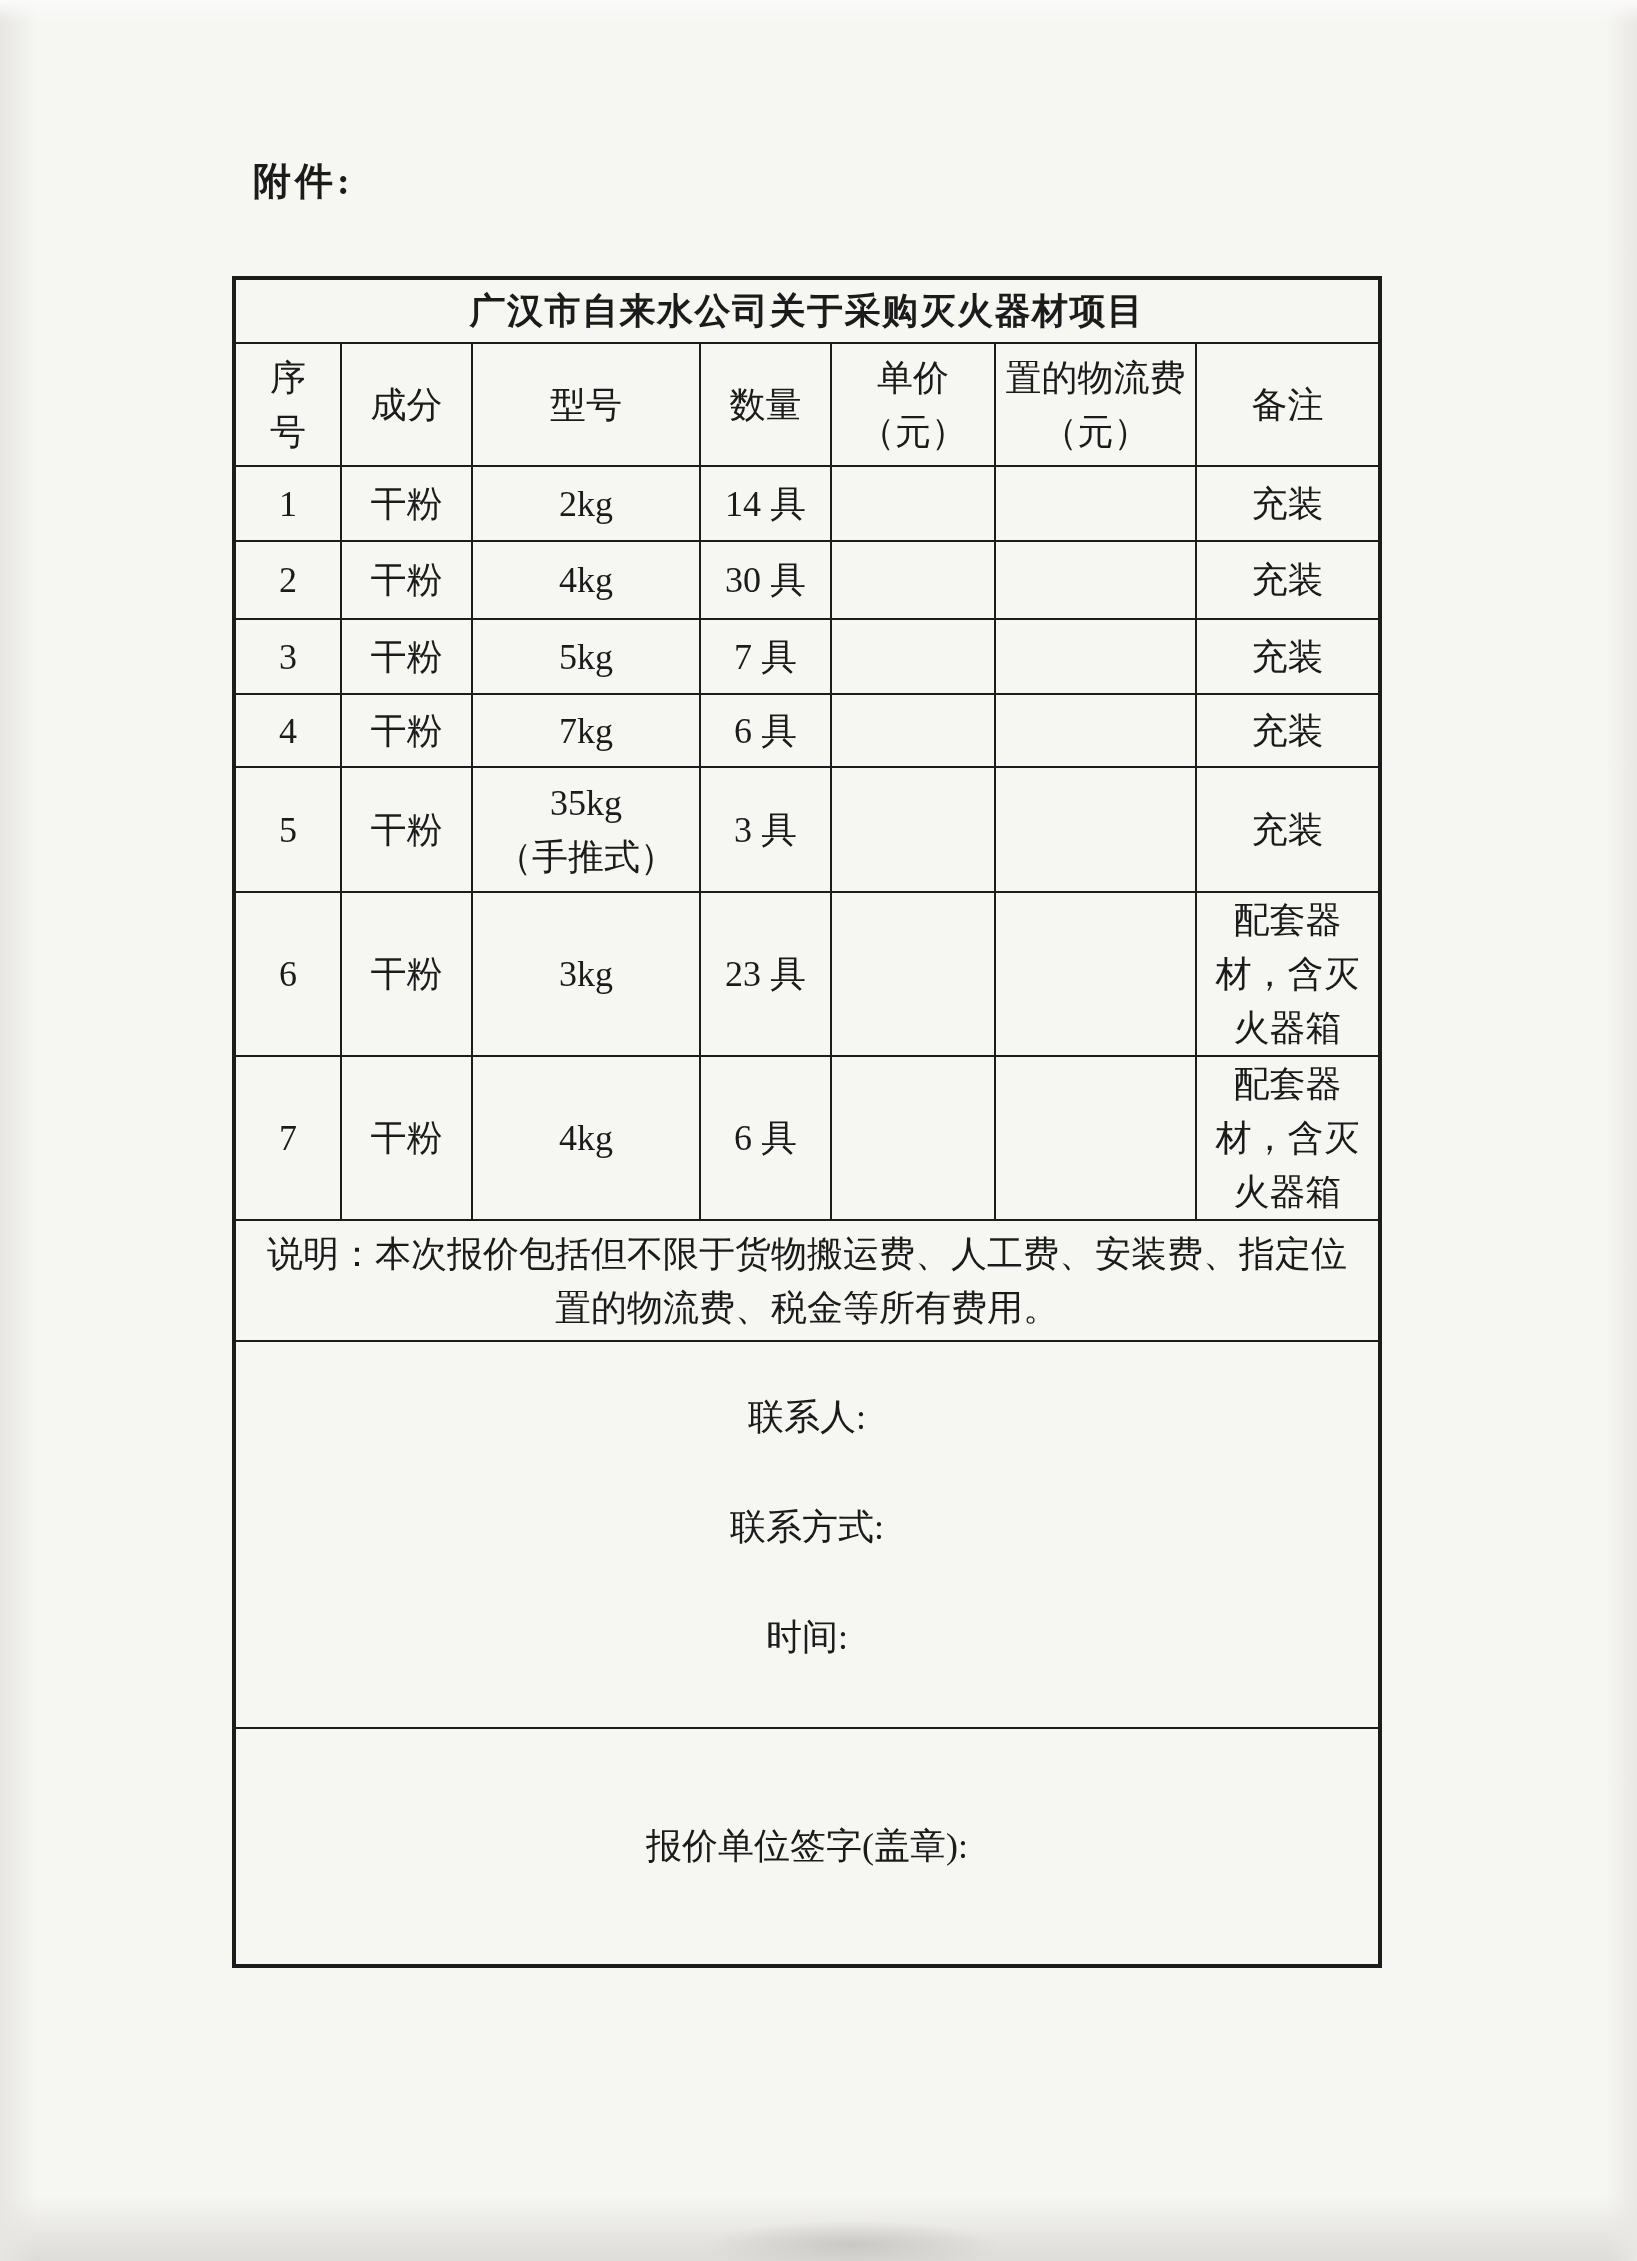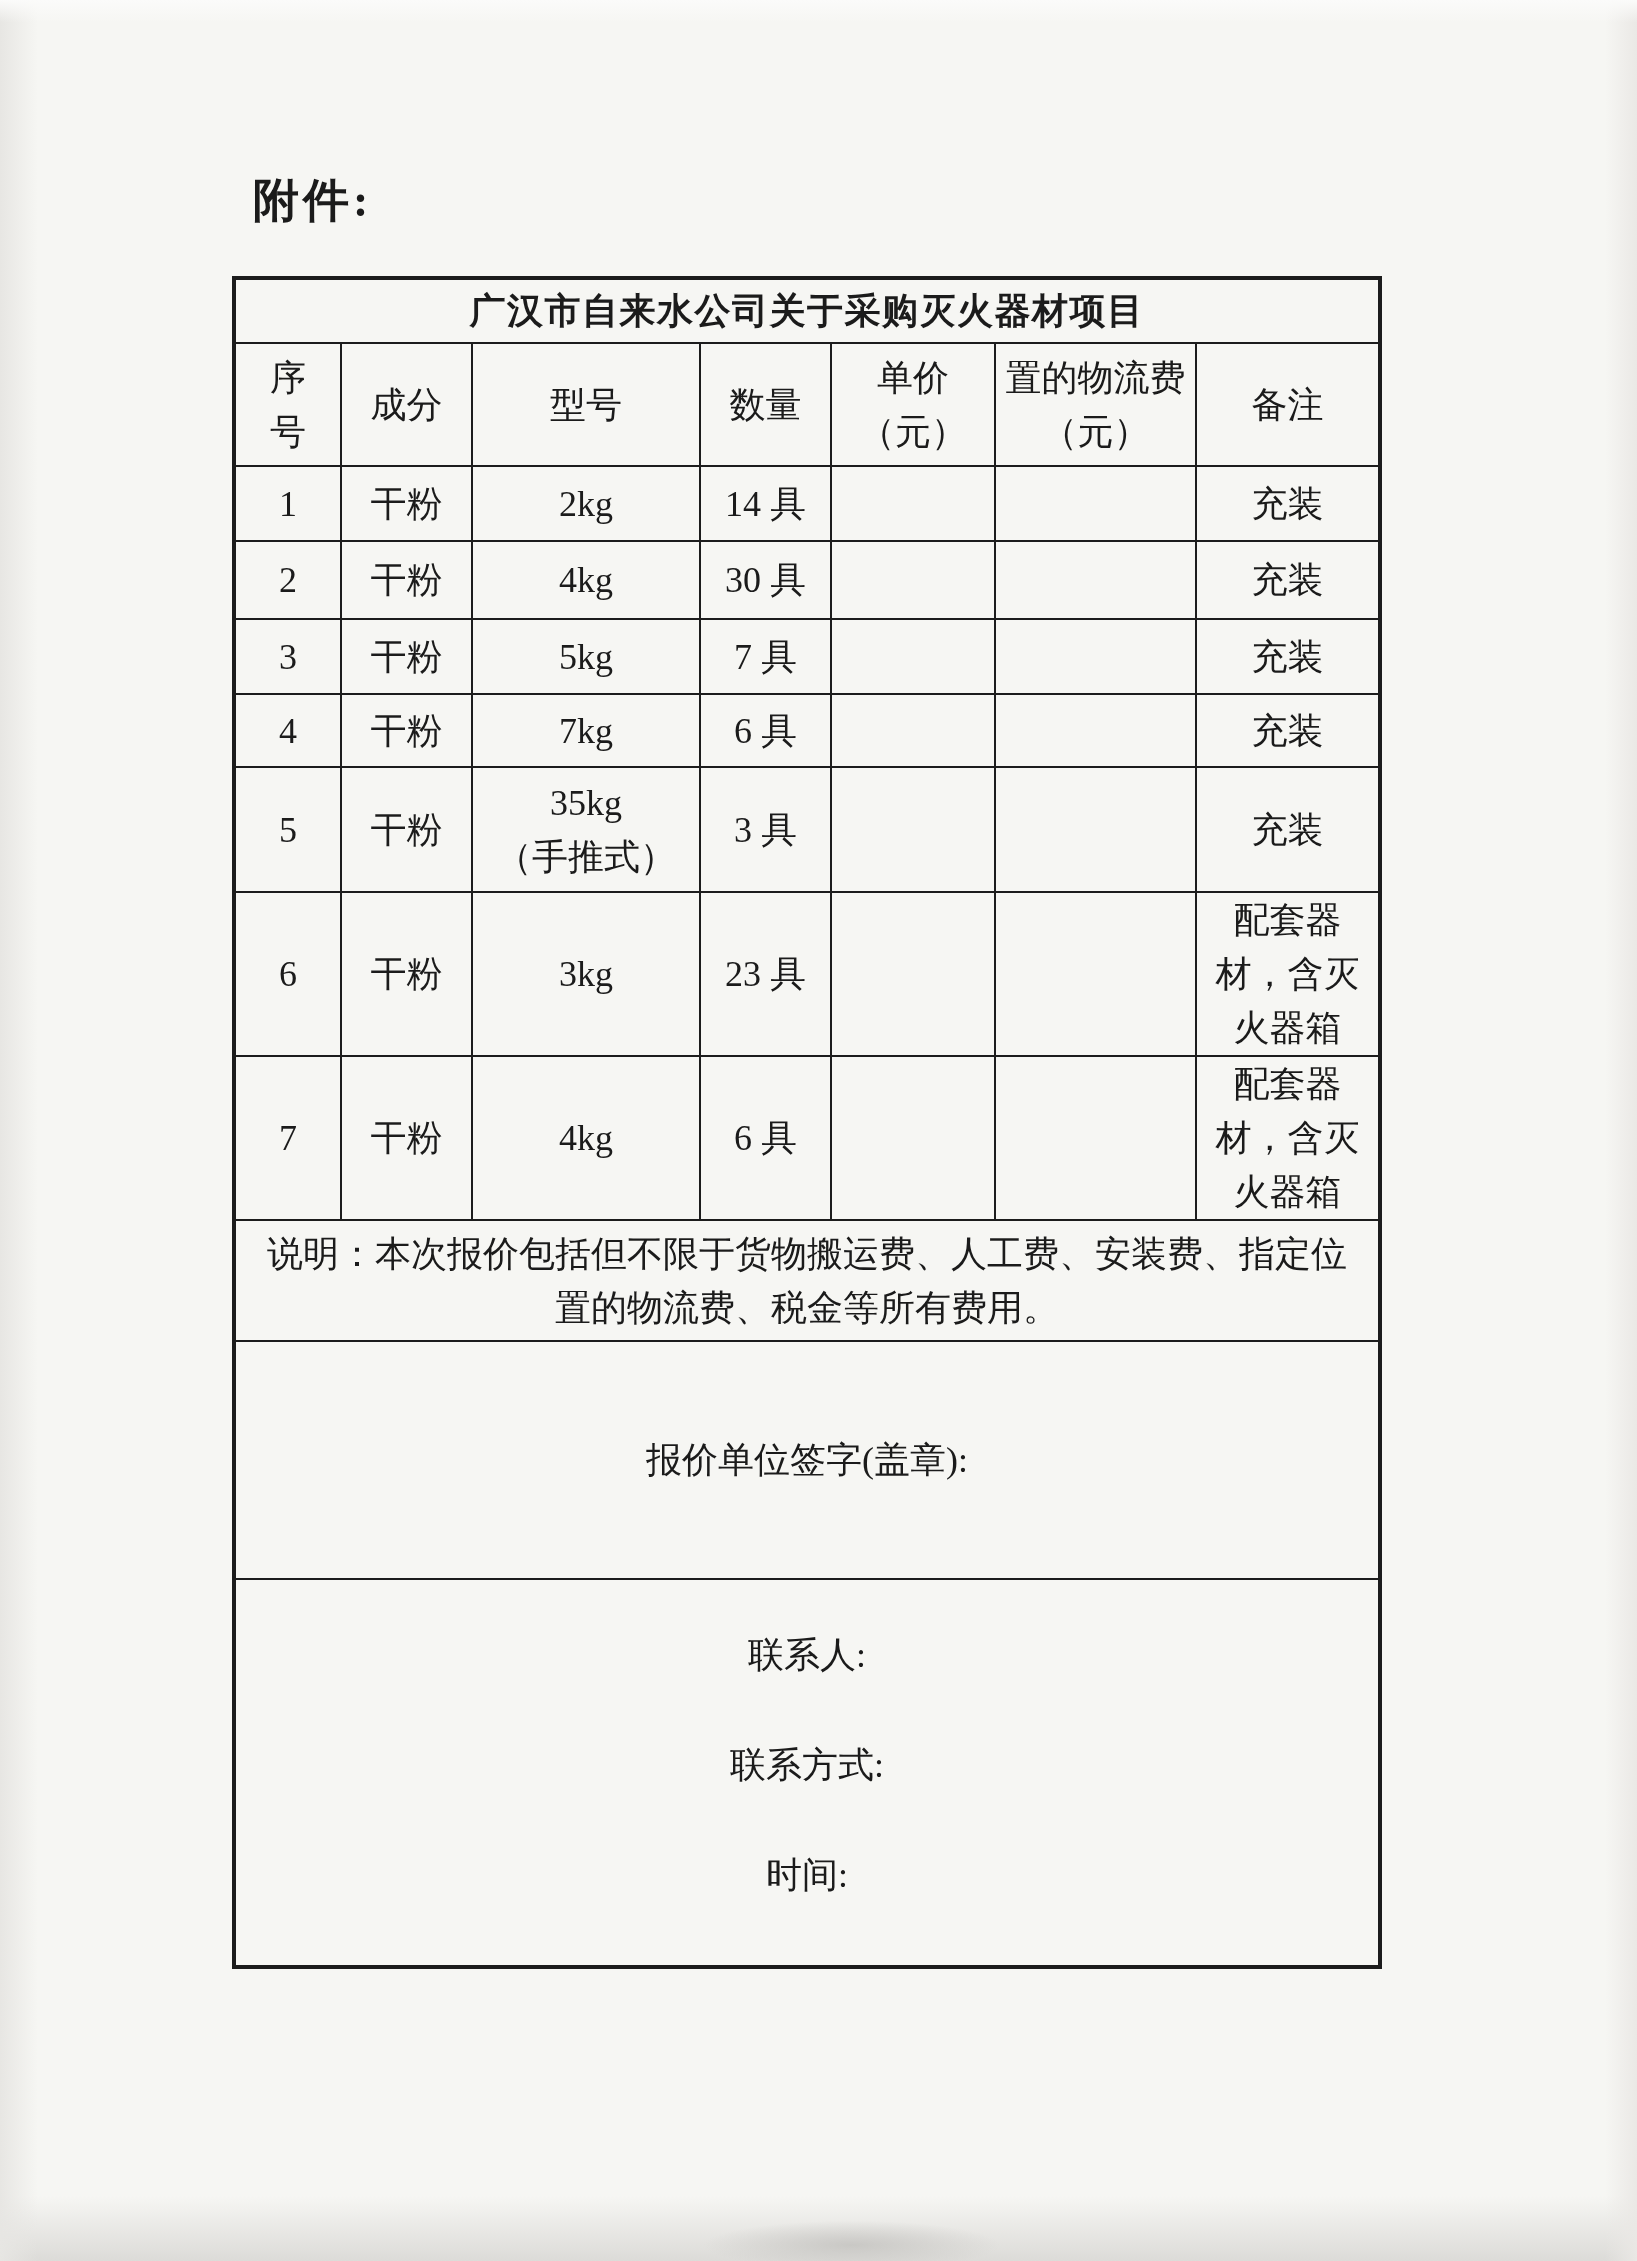--- a/index.html
+++ b/index.html
@@ -11,22 +11,22 @@
     font-family:"Liberation Serif","DejaVu Serif",serif;
     background:
       linear-gradient(180deg,#fbfbfa 0px,rgba(246,246,243,0) 22.6px),
       linear-gradient(90deg,#e7e6e3 0px,rgba(246,246,243,0) 38px),
       linear-gradient(270deg,#eae8e5 0px,rgba(246,246,243,0) 33px),
       radial-gradient(ellipse 211px 35px at 52% 99.3%,#c9c8c5,rgba(246,246,243,0) 70%),
       linear-gradient(0deg,#dcdbd8 0px,rgba(246,246,243,0) 65px),
       #f6f6f3;
   }
   .attachment{
-    position:absolute;left:253px;top:170px;
-    font-size:46px;font-weight:bold;letter-spacing:4px;
+    position:absolute;left:253px;top:156px;
+    font-size:38px;font-weight:bold;letter-spacing:4px;
     white-space:pre-line;
   }
   table.quote{
     position:absolute;left:232px;top:276px;
     width:1146px;
     border-collapse:collapse;table-layout:fixed;
     border:4px solid #1c1c1c;
   }
   table.quote td{
     border:2.5px solid #1c1c1c;
@@ -168,28 +168,28 @@
 材，含灭
 火器箱</td>
     </tr>
 
 
     <tr style="height:121px">
       <td class="statement-cell" colspan="7">说明：本次报价包括但不限于货物搬运费、人工费、安装费、指定位
 置的物流费、税金等所有费用。</td>
     </tr>
 
-    <tr style="height:238px">
-      <td class="signature-cell" colspan="7">报价单位签字(盖章):</td>
-    </tr>
-
     <tr style="height:280px">
       <td class="contact-cell" colspan="7">
         <div class="contact-line">联系人:</div>
         <div class="contact-line">联系方式:</div>
         <div class="contact-line">时间:</div>
       </td>
+    </tr>
+
+    <tr style="height:238px">
+      <td class="signature-cell" colspan="7">报价单位签字(盖章):</td>
     </tr>
   </tbody>
     </table>
 
 </div>
 
 
 </body></html>

